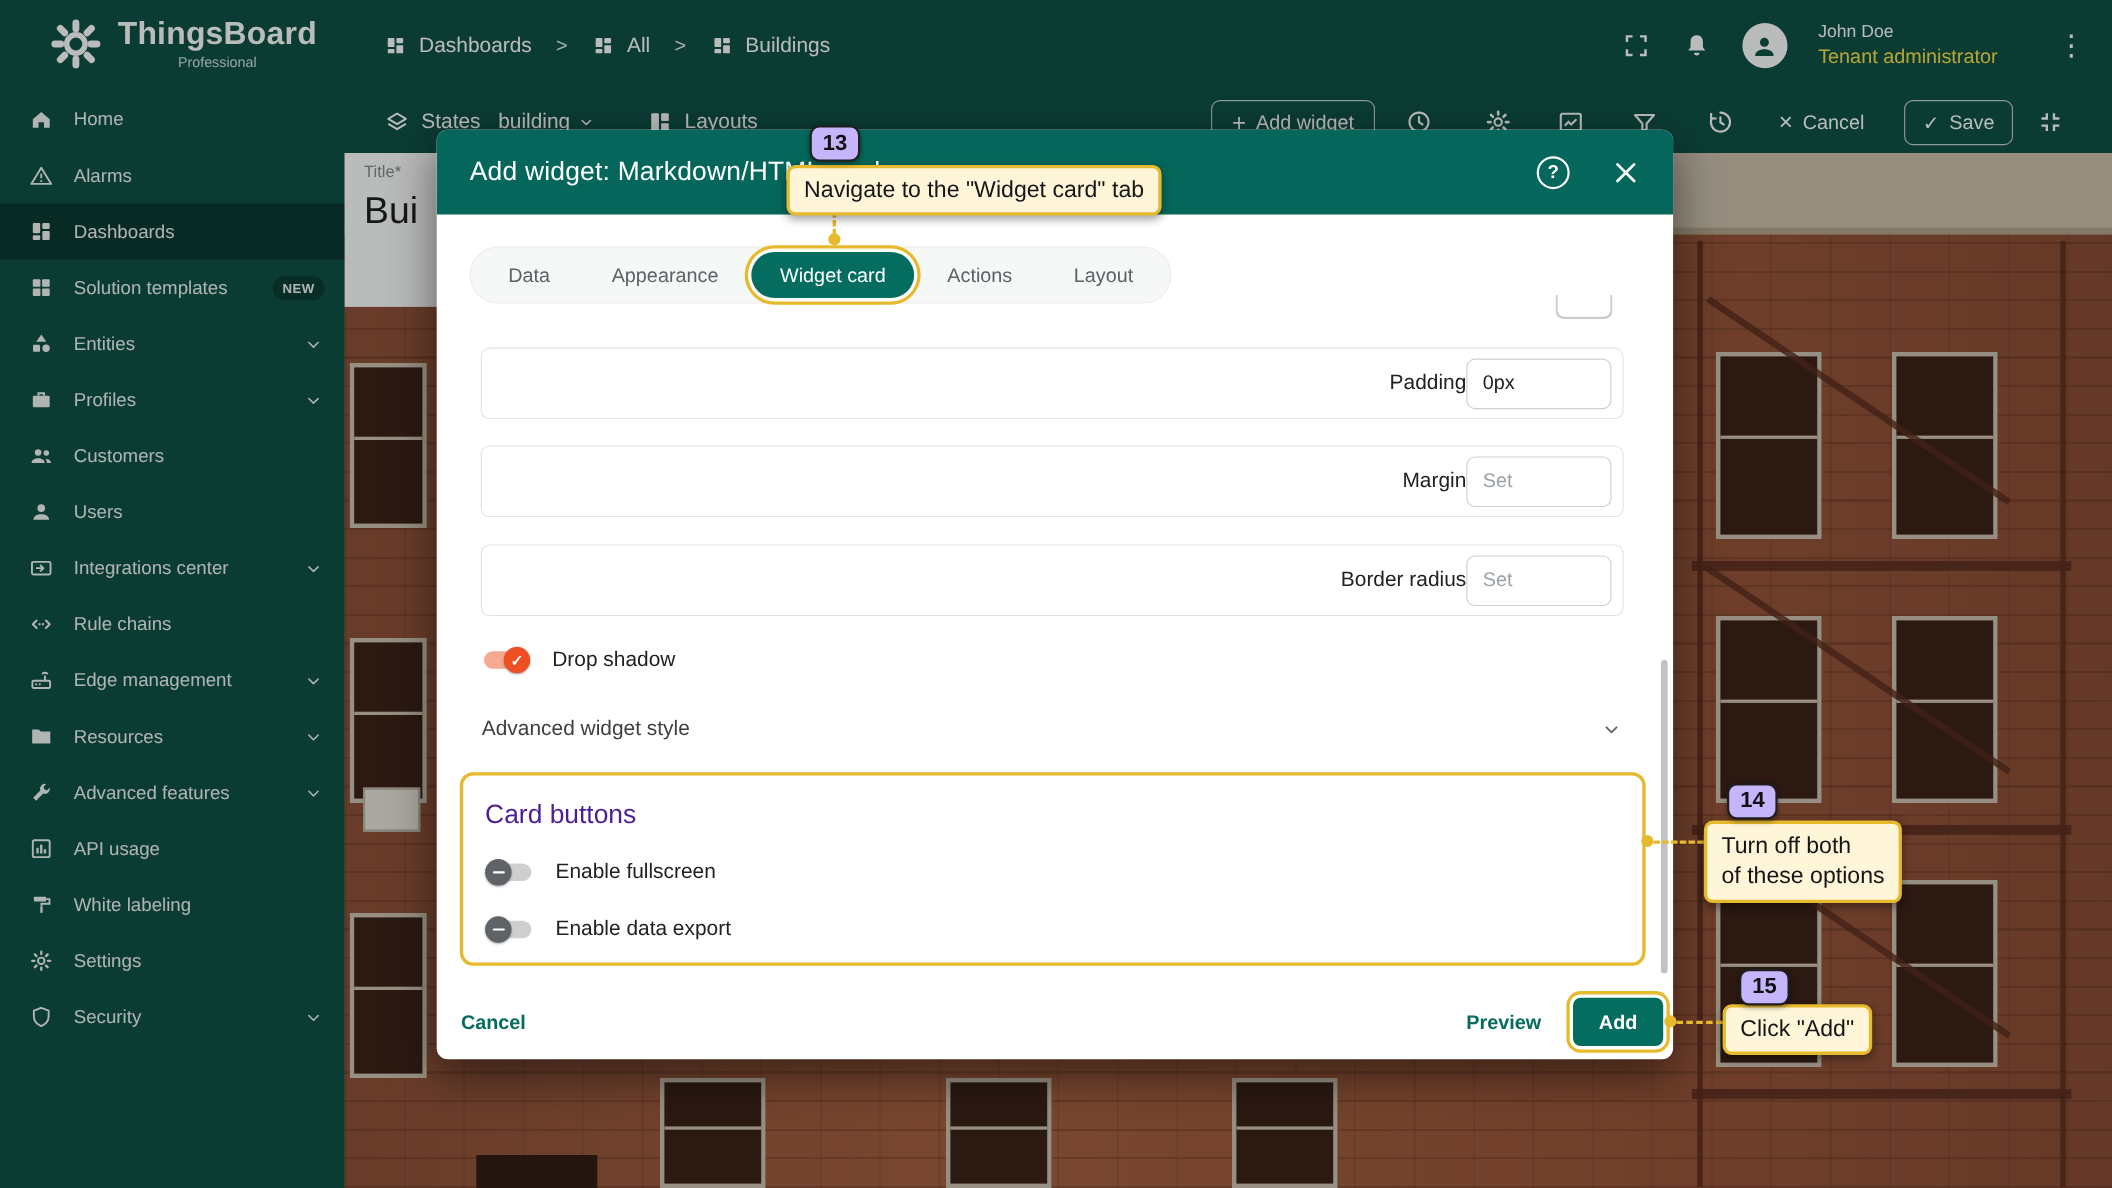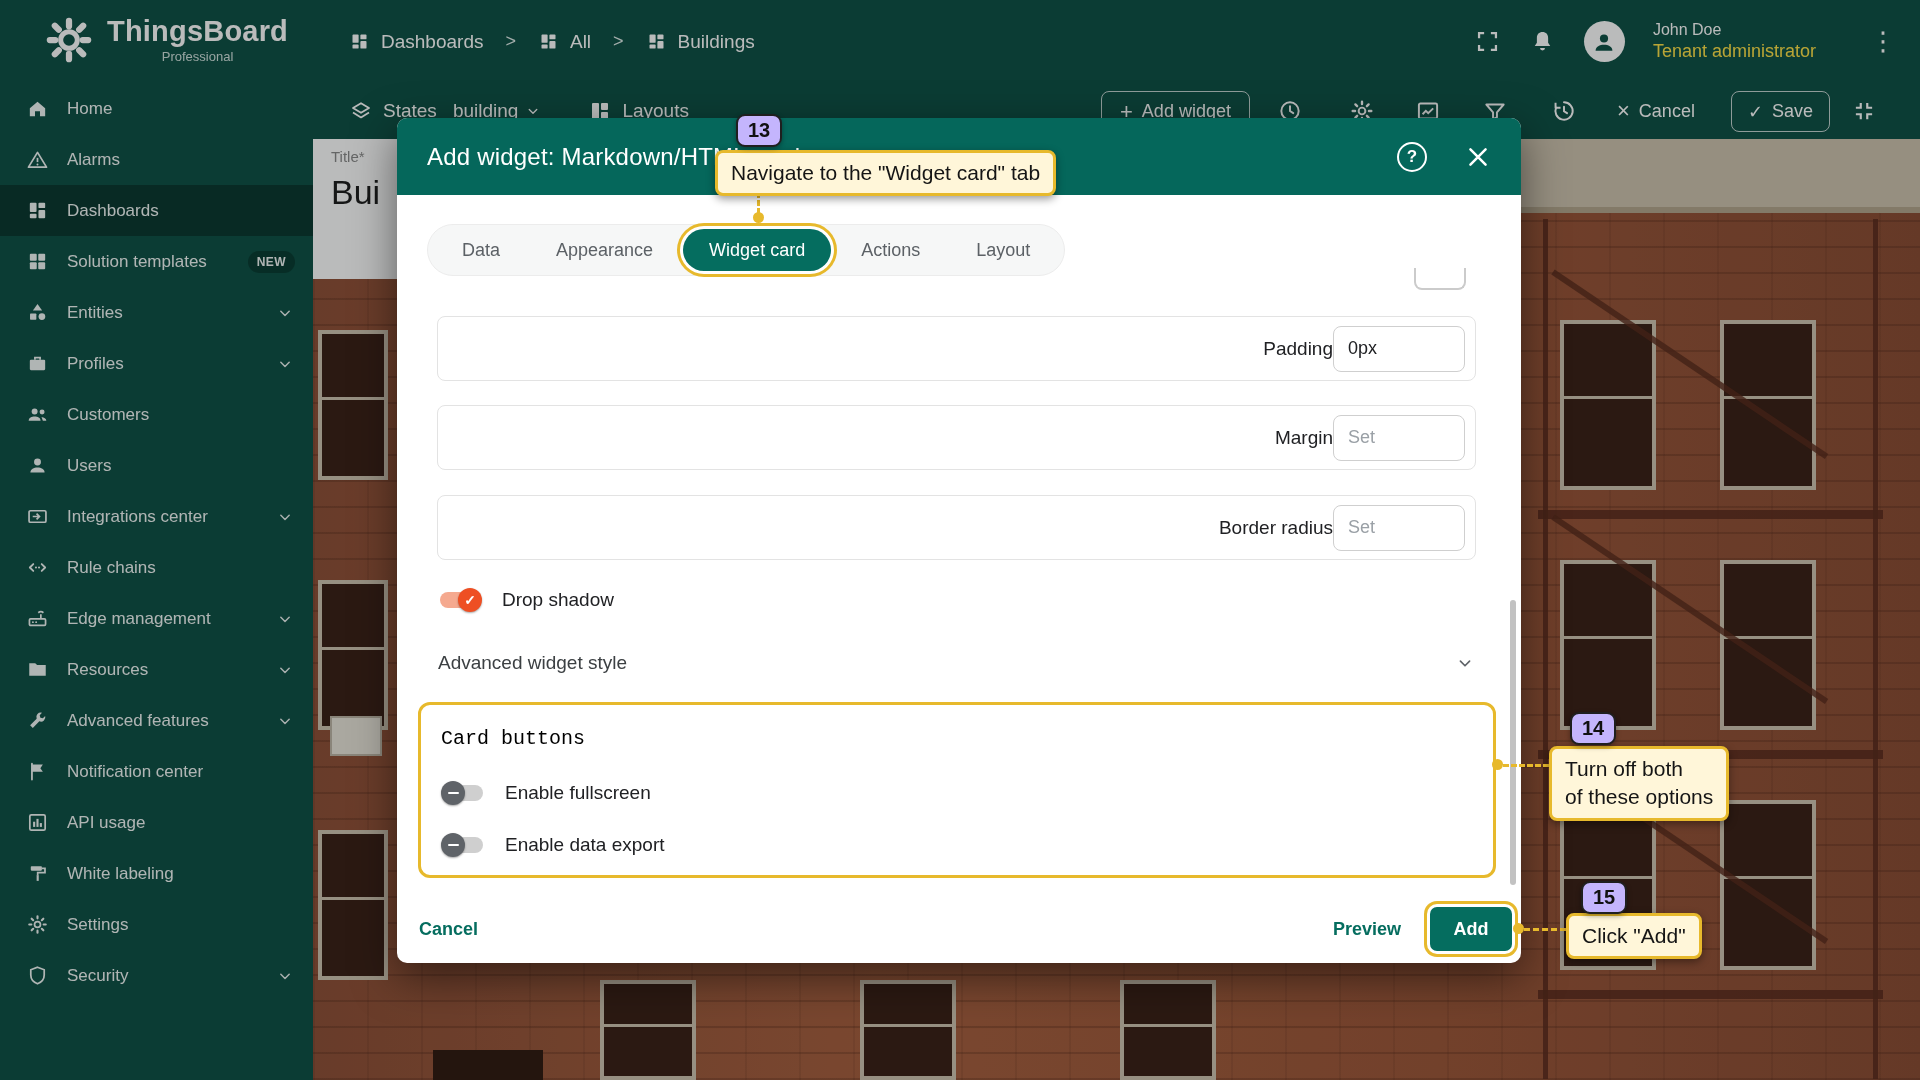--- a/index.html
+++ b/index.html
@@ -96,21 +96,21 @@
   .tgl .thumb { position: absolute; top: 0; width: 24px; height: 24px; border-radius: 50%; display: flex; align-items: center; justify-content: center; box-shadow: 0 1px 2px rgba(0,0,0,.35); }
   .tgl.on .thumb { right: 0; background: #ee4f23; color: #fff; font-size: 14px; font-weight: bold; }
   .tgl.off .thumb { left: 0; background: #5f6368; }
   .minus-bar { width: 11px; height: 2.6px; background: #fff; border-radius: 1.3px; }
   .dshadow-row { position: absolute; left: 41px; top: 393px; display: flex; align-items: center; gap: 20px; }
   .toggle-label { font-size: 19px; color: #202124; }
   .adv-row { position: absolute; left: 41px; top: 448px; width: 1038px; height: 40px; display: flex; align-items: center; justify-content: space-between; }
   .adv-label { font-size: 19px; color: #3c4043; font-weight: 500; }
   .exp-chev { width: 22px; height: 22px; color: #5f6368; }
   .card-box { position: absolute; left: 21px; top: 507px; width: 1078px; height: 176px; border: 3px solid #e7b92c; border-radius: 12px; background: #fff; }
-  .cb-title { position: absolute; left: 20px; top: 22px; font-size: 20px; color: #000000; font-family: Liberation Mono, monospace; }
+  .cb-title { position: absolute; left: 20px; top: 22px; font-size: 24px; color: #4c1d95; }
   .cb-row { position: absolute; left: 20px; height: 36px; display: flex; align-items: center; gap: 20px; }
   .m-scroll-thumb { position: absolute; right: 5px; top: 405px; width: 6px; height: 285px; background: #c2c2c2; border-radius: 3px; }
   .m-footer { position: absolute; left: 0; bottom: 0; width: 100%; height: 84px; display: flex; align-items: center; padding: 16px 9px 0 22px; }
   .f-link { font-size: 18px; font-weight: 700; color: #056d5f; }
   .f-spacer { flex: 1; }
   .f-preview { margin-right: 29px; }
   .add-btn { width: 82px; height: 44px; background: #056d5f; color: #fff; border: none; border-radius: 7px; font-size: 18px; font-weight: 600; font-family: "Liberation Sans", sans-serif; box-shadow: 0 0 0 3px #fff, 0 0 0 6px #e7b92c; }
 
   
   .step-badge { position: absolute; background: #c4b5fd; border: 2.5px solid #1f1f1f; border-radius: 9px; font-size: 20px; font-weight: bold; color: #111; padding: 3px 10px; z-index: 26; box-shadow: 0 2px 5px rgba(0,0,0,.35); }
@@ -385,27 +385,20 @@
       <svg class="ni" viewBox="0 0 24 24">
           <path d="M20 7.3a4.6 4.6 0 0 1-6.1 5.6l-6.8 6.8-2.8-2.8 6.8-6.8A4.6 4.6 0 0 1 16.7 4l-2.4 2.4.7 2.6 2.6.7z" fill="currentColor"></path>
         </svg>
       <span class="lbl">Advanced features</span>
       <svg class="chev" viewBox="0 0 24 24">
           <path d="M7 10l5 5 5-5" fill="none" stroke="currentColor" stroke-width="1.8" stroke-linecap="round" stroke-linejoin="round"></path>
         </svg>
     </div>
     <div class="nav-item">
       <svg class="ni" viewBox="0 0 24 24">
-          <path d="M6.2 3.8V20.4" stroke="currentColor" stroke-width="1.9" stroke-linecap="round"></path>
-          <path d="M6.2 4.8h11.4l-2.6 3.7 2.6 3.7H6.2z" fill="currentColor"></path>
-        </svg>
-      <span class="lbl">Notification center</span>
-    </div>
-    <div class="nav-item">
-      <svg class="ni" viewBox="0 0 24 24">
           <rect x="4" y="4" width="16" height="16" rx="1.6" fill="none" stroke="currentColor" stroke-width="1.8"></rect>
           <g fill="currentColor">
             <rect x="7.4" y="11.2" width="2.2" height="5.4"></rect>
             <rect x="10.9" y="8.2" width="2.2" height="8.4"></rect>
             <rect x="14.4" y="12.6" width="2.2" height="4"></rect>
           </g>
         </svg>
       <span class="lbl">API usage</span>
     </div>
     <div class="nav-item">

